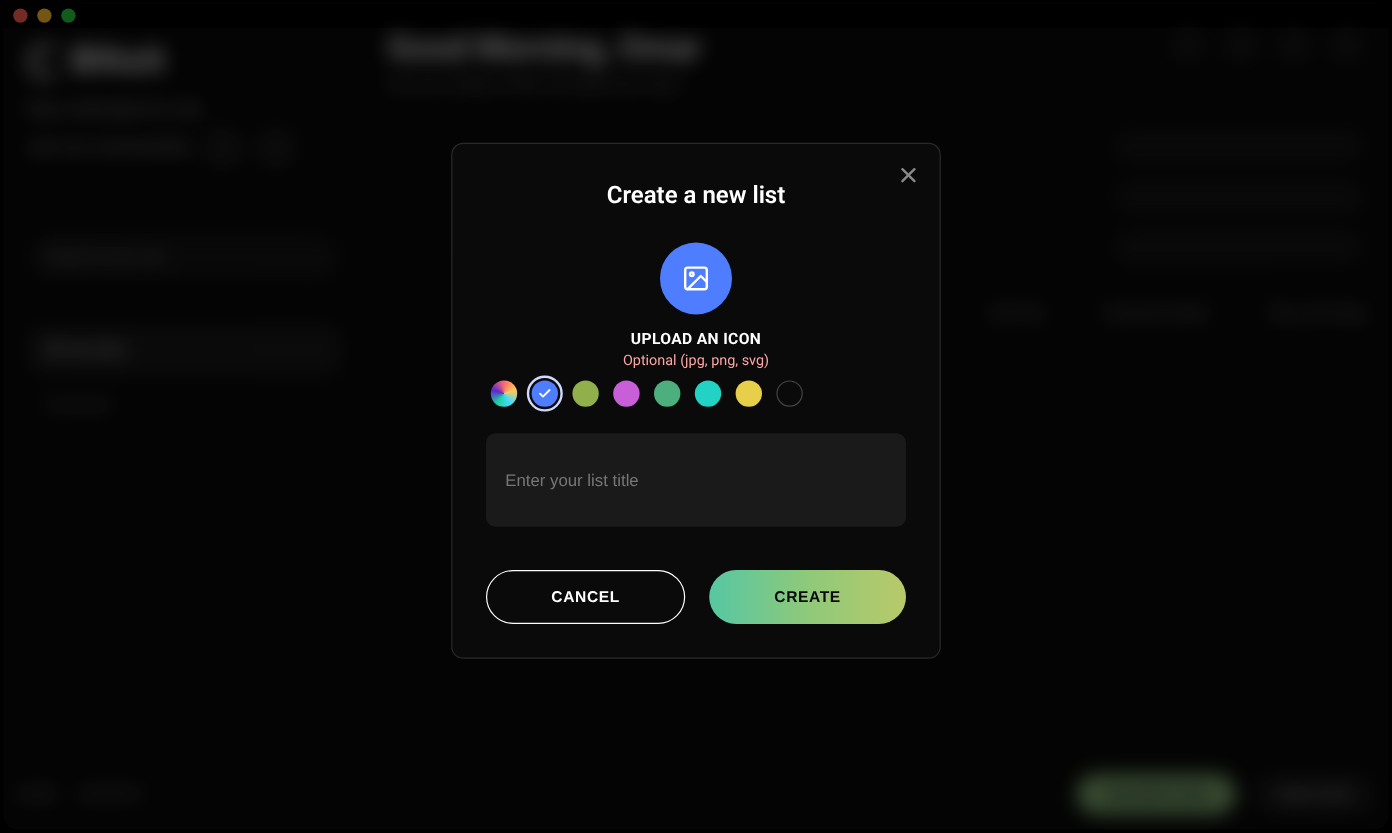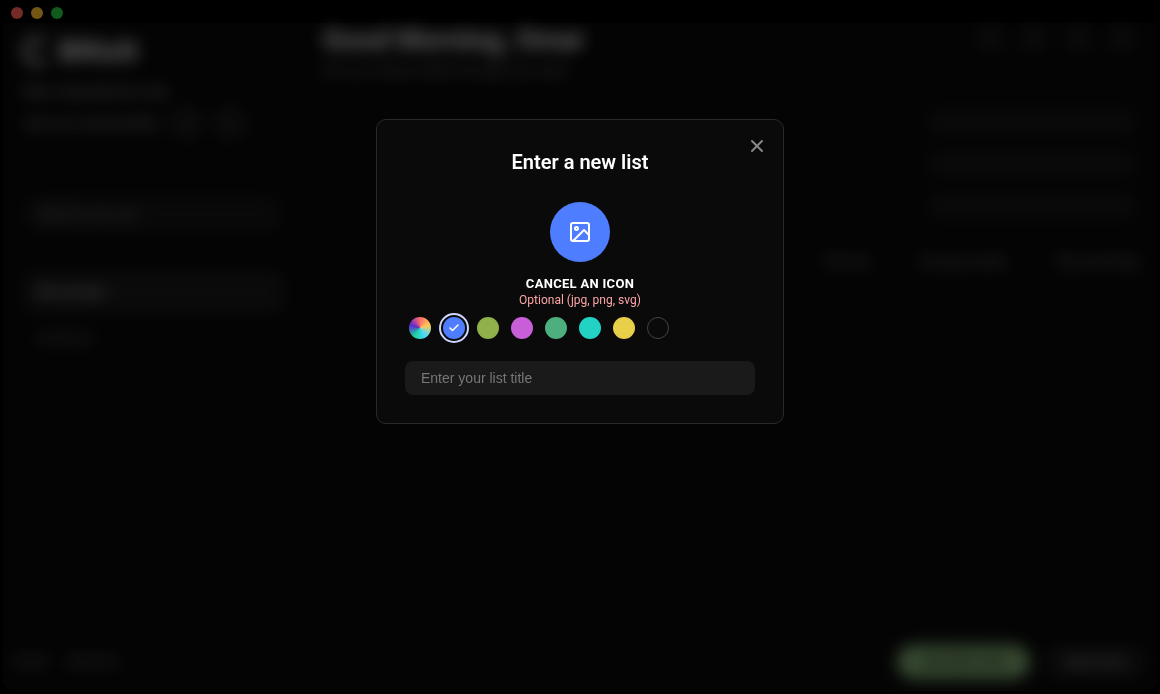--- a/index.html
+++ b/index.html
@@ -210,21 +210,21 @@
     .swatch-rainbow {
       background: conic-gradient(#ff6b6b,#feca57,#48dbfb,#1dd1a1,#5f27cd,#ff6b6b);
     }
     .swatch-black { border: 1px solid #444; background: #0a0a0a; }
     .list-title-input {
       width: 100%;
       margin-top: 22px;
       background: #1a1a1a;
       border: none;
       border-radius: 8px;
-      padding: 9px 16px;
+      padding: 31px 16px;
       color: #fff;
       font-size: 14px;
       outline: none;
     }
     .list-title-input::placeholder { color: #777; }
     .modal-actions {
       display: flex;
       gap: 20px;
       margin-top: 36px;
     }
@@ -328,44 +328,52 @@
   </div>
 
   <div class="modal-mask">
     <div class="modal">
       <div class="modal-close">
         <svg width="14" height="14" viewBox="0 0 14 14" fill="none" stroke="#888" stroke-width="2" stroke-linecap="round">
           <line x1="2" y1="2" x2="12" y2="12"></line>
             <line x1="12" y1="2" x2="2" y2="12"></line>
         </svg>
       </div>
-      <div class="modal-title">Enter a new list</div>
+      <div class="modal-title">Create a new list</div>
 
       <div class="upload-circle">
         <svg width="24" height="24" viewBox="0 0 24 24" fill="none" stroke="#fff" stroke-width="2" stroke-linecap="round" stroke-linejoin="round">
           <rect x="3" y="3" width="18" height="18" rx="2"></rect>
           <circle cx="8.5" cy="8.5" r="1.5"></circle>
           <path d="M21 15l-5-5L5 21"></path>
         </svg>
       </div>
-      <div class="upload-title">CANCEL AN ICON</div>
+      <div class="upload-title">UPLOAD AN ICON</div>
       <div class="upload-sub">Optional (jpg, png, svg)</div>
 
       <div class="color-row">
         <div class="color-swatch swatch-rainbow"></div>
         <div class="color-swatch selected" style="background:#4f7dff">
           <svg class="check-sm" width="12" height="12" viewBox="0 0 24 24" fill="none" stroke="#fff" stroke-width="3" stroke-linecap="round" stroke-linejoin="round">
               <polyline points="20 6 9 17 4 12"></polyline>
             </svg>
         </div>
         <div class="color-swatch" style="background:#8fb04a"></div>
         <div class="color-swatch" style="background:#c85ed8"></div>
         <div class="color-swatch" style="background:#4caf7d"></div>
         <div class="color-swatch" style="background:#22d3c5"></div>
         <div class="color-swatch" style="background:#e8cf4a"></div>
         <div class="color-swatch swatch-black"></div>
       </div>
 
       <input class="list-title-input" type="text" placeholder="Enter your list title" style="">
 
+      <div class="modal-actions">
+        <button class="btn-cancel">
+          <span>CANCEL</span>
+        </button>
+        <button class="btn-create">
+          <span>CREATE</span>
+        </button>
+      </div>
     </div>
   </div>
 </div>
 
 </body></html>

